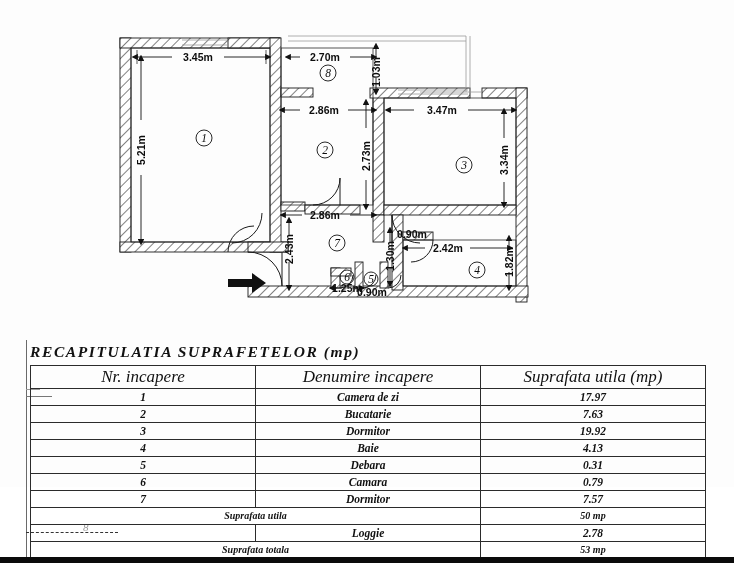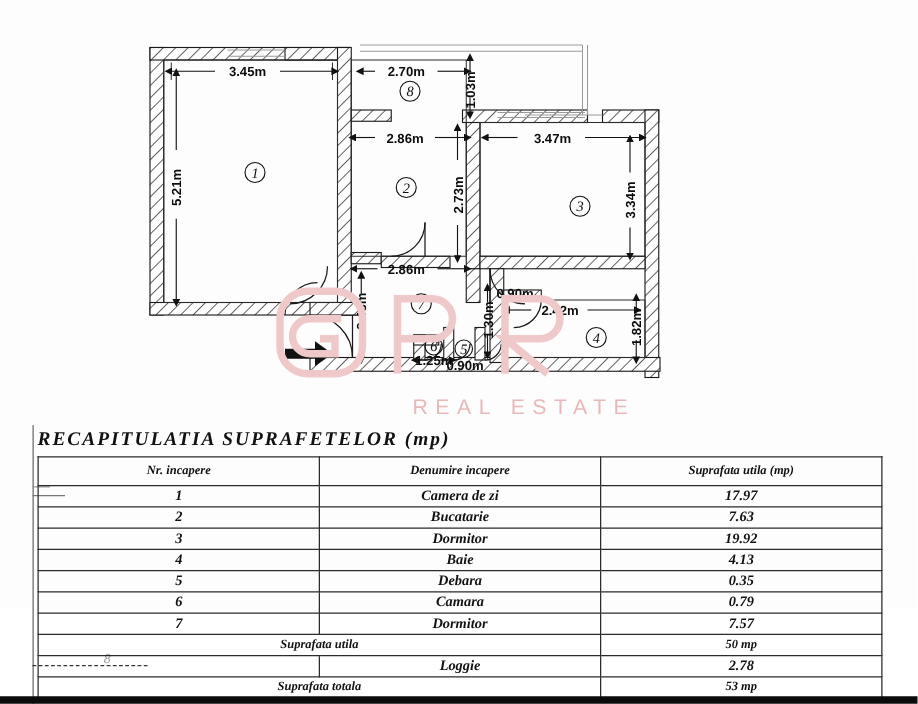--- a/index.html
+++ b/index.html
@@ -76,22 +76,22 @@
   table.recap th, table.recap td {
     border: 1px solid #2b2b2b;
     font-style: italic;
     color: #111;
     text-align: center;
     padding: 0;
     height: 16px;
     line-height: 16px;
   }
   table.recap th {
-    font-weight: bold;
-    font-size: 10px;
+    font-weight: normal;
+    font-size: 17px;
     height: 22px;
     line-height: 22px;
     margin-top: 12px;
   }
   table.recap td {
     font-size: 11.5px;
     font-weight: bold;
   }
   td.col-nr   { width: 115px; }
   td.col-name { width: 340px; }
@@ -357,31 +357,20 @@
           <circle cx="337" cy="243" r="8" fill="none" stroke="#111" stroke-width="0.9"></circle>
           <text class="room-num" x="337" y="247" text-anchor="middle">7</text>
         </g>
         <g>
           <circle cx="328" cy="73" r="8" fill="none" stroke="#111" stroke-width="0.9"></circle>
           <text class="room-num" x="328" y="77" text-anchor="middle">8</text>
         </g>
       </g>
     </svg>
 
-    <div id="watermark">
-      <svg width="310" height="115" viewBox="0 0 310 115">
-        <g fill="none" stroke="#efc9c9" stroke-width="6">
-          <rect x="6" y="8" width="66" height="66" rx="22"></rect>
-          <path d="M55,30 L30,30 A14,14 0 0 0 30,58 L50,58 L50,46 L38,46"></path>
-          <path d="M100,74 L100,14 L128,14 A16,16 0 0 1 128,46 L100,46"></path>
-          <path d="M186,74 L186,14 L214,14 A16,16 0 0 1 214,46 L186,46 L220,74"></path>
-        </g>
-        <text class="wm-text" x="112" y="106">REAL ESTATE</text>
-      </svg>
-    </div>
   </div>
 
   <div id="frame-left"></div>
   <div id="faint-left-line"></div>
   <div id="faint-left-line2"></div>
   <div id="dash-line"></div>
   <div id="faint-8">8</div>
 
   <div id="table-block">
     <div id="table-title">RECAPITULATIA SUPRAFETELOR (mp)</div>
@@ -411,21 +400,21 @@
           <td class="col-area">19.92</td>
         </tr>
         <tr>
           <td class="col-nr">4</td>
           <td class="col-name">Baie</td>
           <td class="col-area">4.13</td>
         </tr>
         <tr>
           <td class="col-nr">5</td>
           <td class="col-name">Debara</td>
-          <td class="col-area">0.35</td>
+          <td class="col-area">0.31</td>
         </tr>
         <tr>
           <td class="col-nr">6</td>
           <td class="col-name">Camara</td>
           <td class="col-area">0.79</td>
         </tr>
         <tr>
           <td class="col-nr">7</td>
           <td class="col-name">Dormitor</td>
           <td class="col-area">7.57</td>

